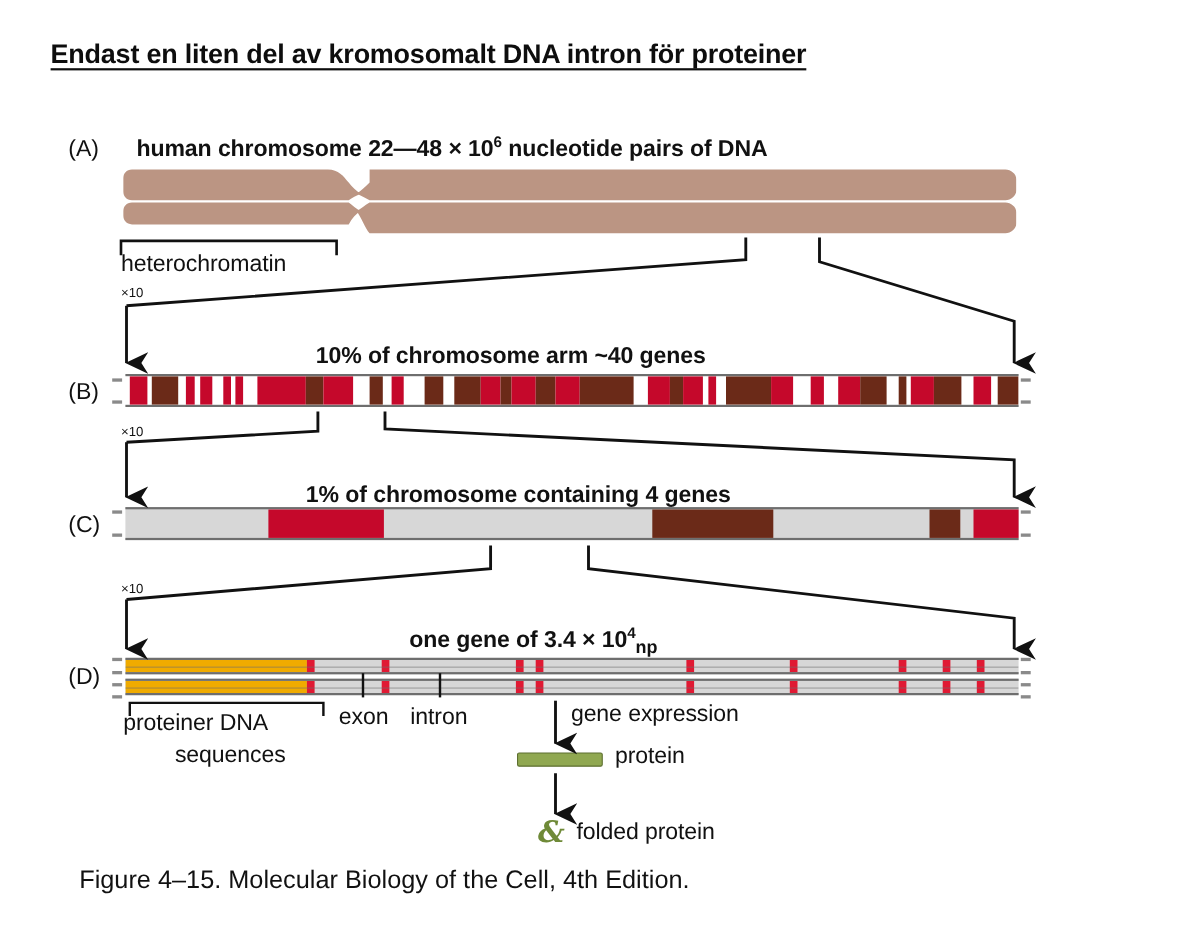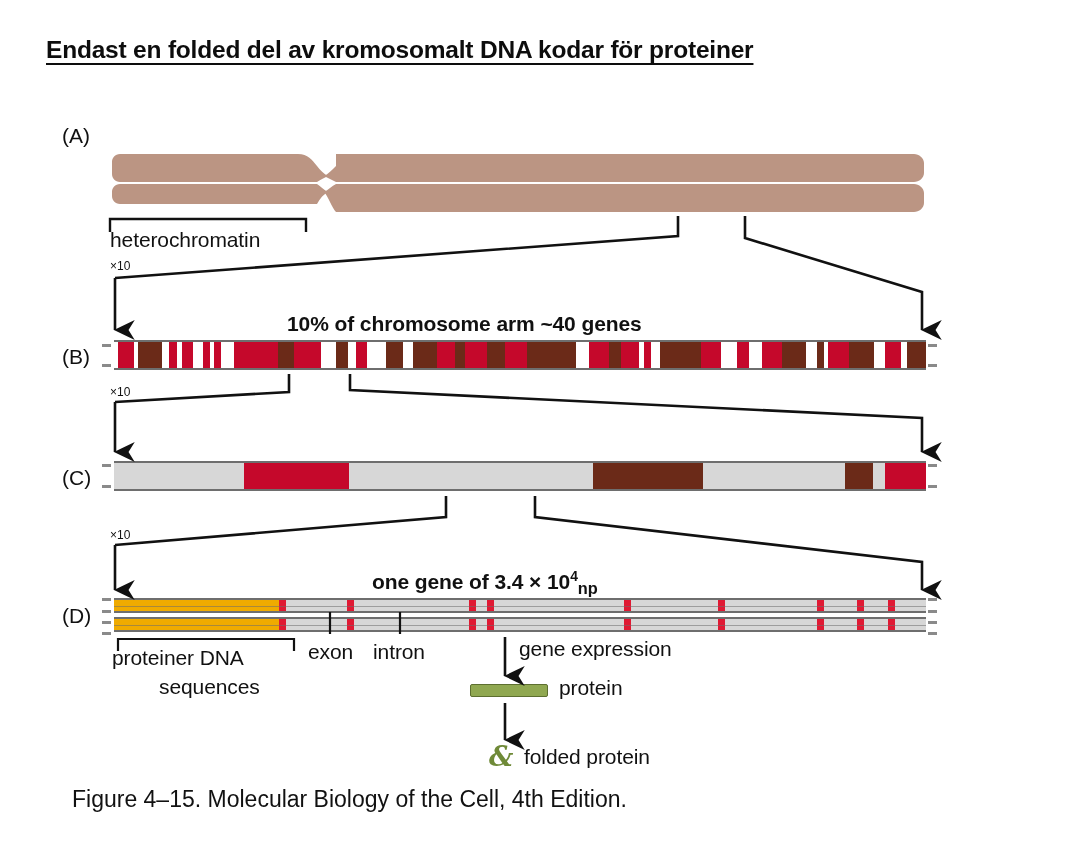--- a/index.html
+++ b/index.html
@@ -153,23 +153,26 @@
     font-weight: 500;
     color: #111;
     white-space: nowrap;
   }
 </style>
 </head>
 <body>
 
 <div id="slide">
 
-  <div class="slide-title">Endast en folded del av kromosomalt DNA kodar för proteiner</div>
+  <div class="slide-title">Endast en liten del av kromosomalt DNA intron för proteiner</div>
 
   <div class="row-label" style="left:62px; top:124px;">(A)</div>
+  <div class="fig-text" style="left:124px; top:124px; font-weight:600;">
+    <span>human chromosome 22—48 × 10</span><sup class="exp">6</sup><span> nucleotide pairs of DNA</span>
+  </div>
 
   <svg id="chrA" viewBox="0 0 812 62" preserveAspectRatio="none">
 
     <path d="M 8,2 L 186,2 C 196,2 200,8 205,14 C 208,18 212,22 216,24
              C 212,26 208,28 205,30 L 8,30
              C 3,30 0,26 0,22 L 0,10 C 0,6 3,2 8,2 Z" fill="#bb9583"></path>
     <path d="M 8,32 L 205,32 C 208,34 212,38 216,40
              C 212,42 208,46 205,52 L 8,52
              C 3,52 0,48 0,44 L 0,40 C 0,36 3,32 8,32 Z" fill="#bb9583"></path>
 
@@ -225,20 +228,21 @@
         <div class="seg" style="left: 97.6744%; width: 2.32558%; background: rgb(107, 42, 24);"></div>
       </div>
   </div>
   <div class="edge-dash" style="left:102px; top:344px;"></div>
   <div class="edge-dash" style="left:102px; top:364px;"></div>
   <div class="edge-dash" style="left:928px; top:344px;"></div>
   <div class="edge-dash" style="left:928px; top:364px;"></div>
 
   <div class="x10" style="left:110px; top:385px;">×10</div>
 
+  <div class="fig-text" style="left:278px; top:438px;">1% of chromosome containing 4 genes</div>
   <div class="row-label" style="left:62px; top:466px;">(C)</div>
 
   <div class="bar-wrap" id="barC" style="left:114px; top:461px; width:812px; height:30px;">
     <div class="bar" id="barC-inner" style="background:#d7d7d7;">
         <div class="seg" style="left: 16%; width: 13%; background: rgb(197, 8, 43);"></div>
         <div class="seg" style="left: 59%; width: 13.5%; background: rgb(107, 42, 24);"></div>
         <div class="seg" style="left: 90%; width: 3.5%; background: rgb(107, 42, 24);"></div>
         <div class="seg" style="left: 95%; width: 8%; background: rgb(197, 8, 43);"></div>
       </div>
   </div>

